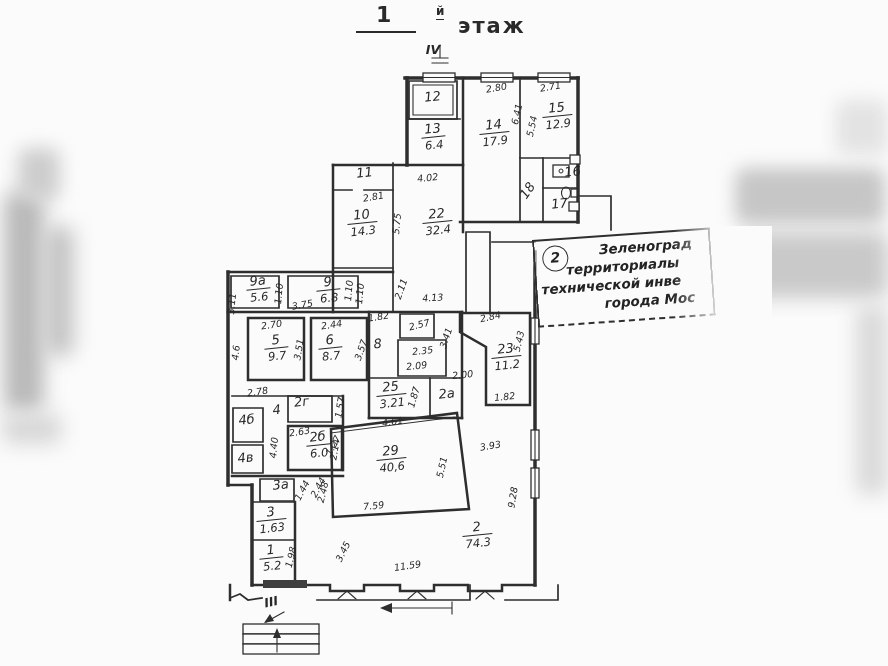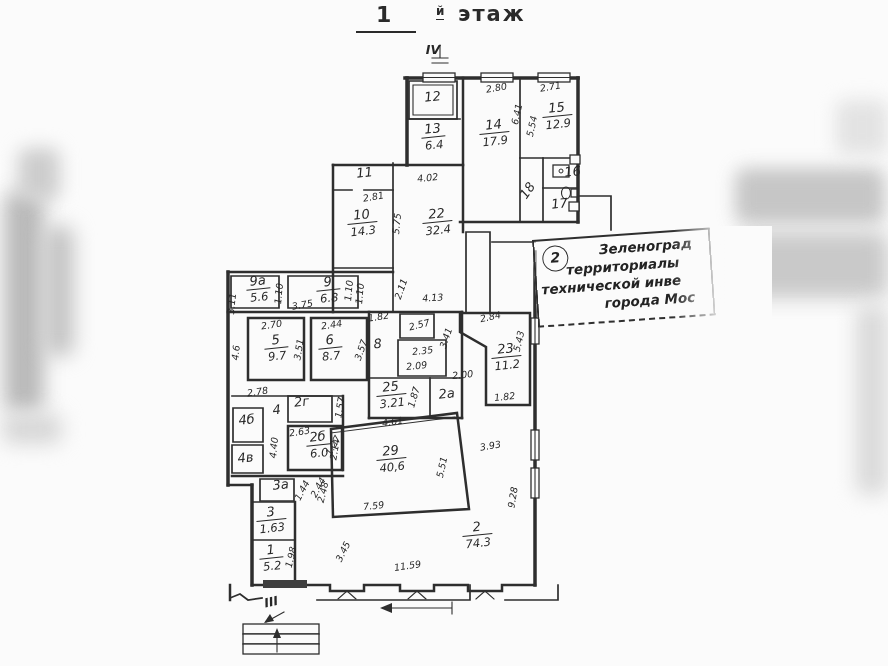--- a/index.html
+++ b/index.html
@@ -6,21 +6,21 @@
   body{
     width:888px;height:666px;position:relative;overflow:hidden;
     background:#fbfbfb;font-family:"DejaVu Sans",sans-serif;color:#2a2a2a;
   }
   .blur{position:absolute;border-radius:10px;pointer-events:none;}
   
   .title{position:absolute;top:0;left:0;width:888px;height:40px;z-index:5;}
   .title .num{position:absolute;left:376px;top:2px;font-size:22px;font-weight:bold;letter-spacing:1px;}
   .title .num-underline{position:absolute;left:356px;top:31px;width:60px;height:2px;background:#2a2a2a;}
   .title .sup{position:absolute;left:436px;top:4px;font-size:12px;font-weight:bold;border-bottom:1.5px solid #2a2a2a;padding-bottom:1px;}
-  .title .word{position:absolute;left:458px;top:2px;font-size:21px;font-weight:bold;letter-spacing:2px;}
+  .title .word{position:absolute;left:458px;top:14px;font-size:21px;font-weight:bold;letter-spacing:2px;}
   
   .stamp{
     position:absolute;left:532px;top:240px;width:174px;height:84px;z-index:3;
     transform:rotate(-4deg);transform-origin:left top;
     border:2px solid #2f2f2f;border-bottom:2px dashed #2f2f2f;
     background:rgba(252,252,252,.55);overflow:hidden;
     font-style:italic;font-weight:bold;font-size:13.5px;line-height:18px;color:#232323;
   }
   .stamp .circ{
     position:absolute;left:7px;top:5px;width:24px;height:24px;border:1.6px solid #2f2f2f;

